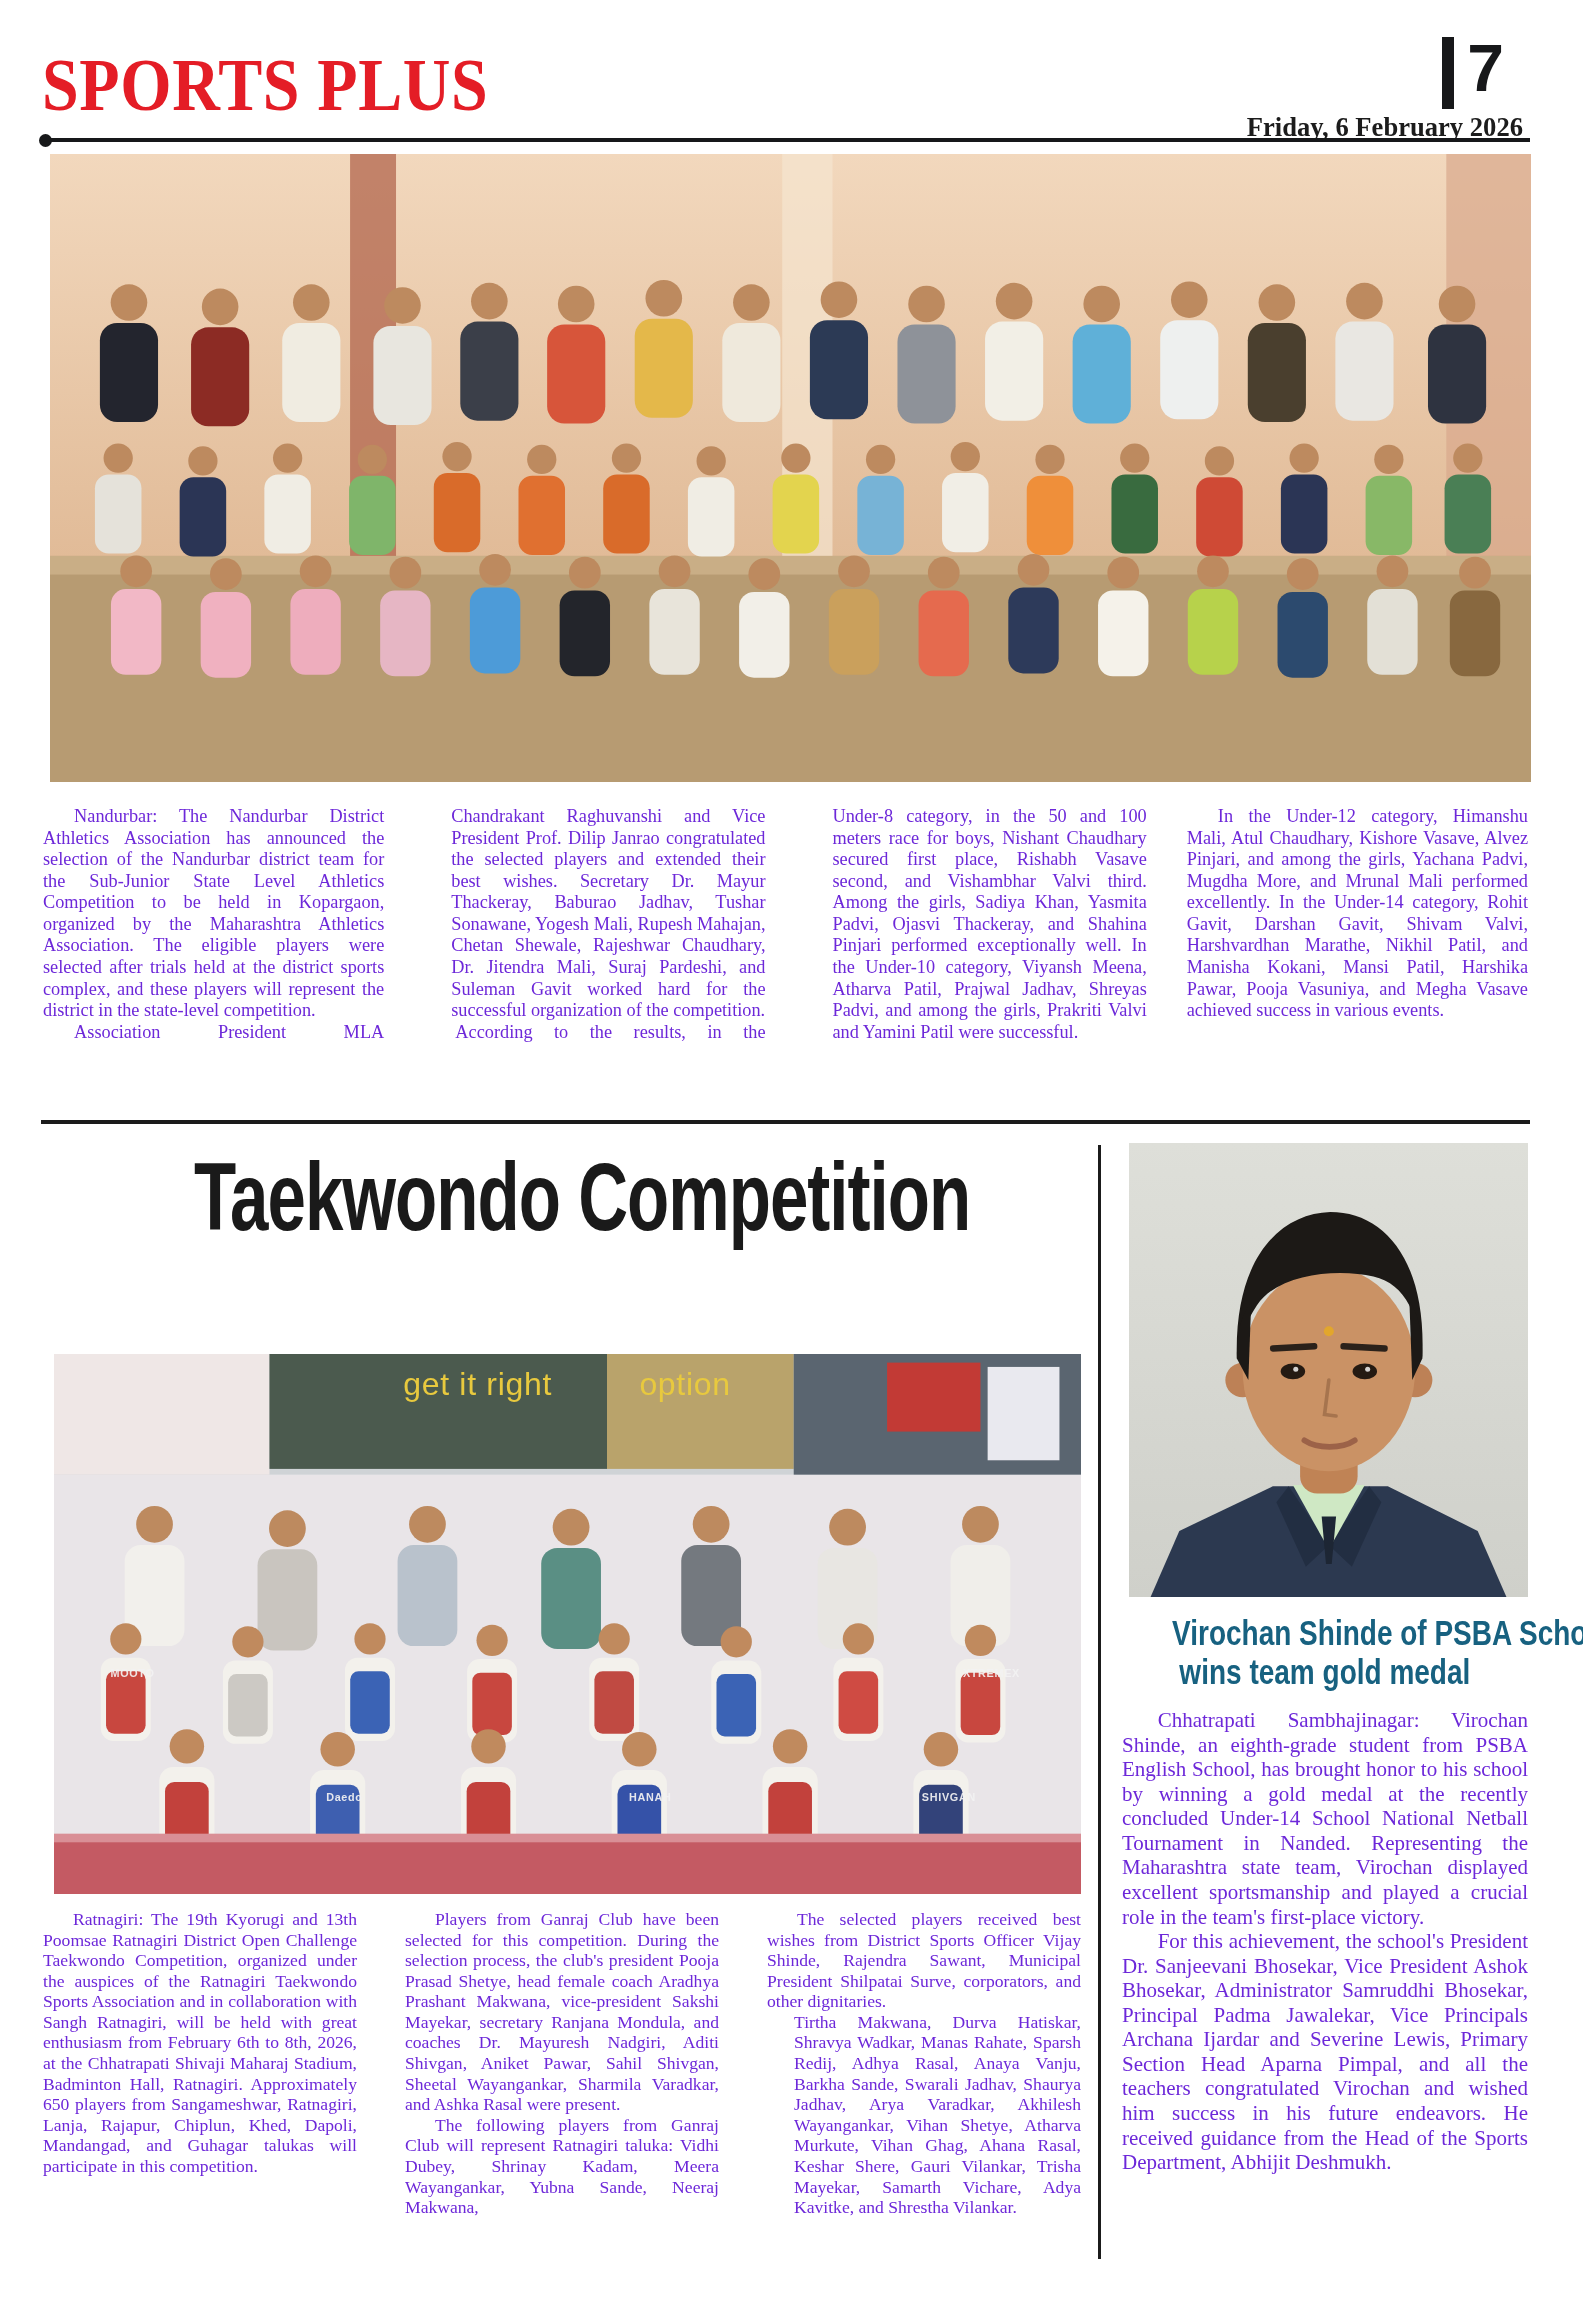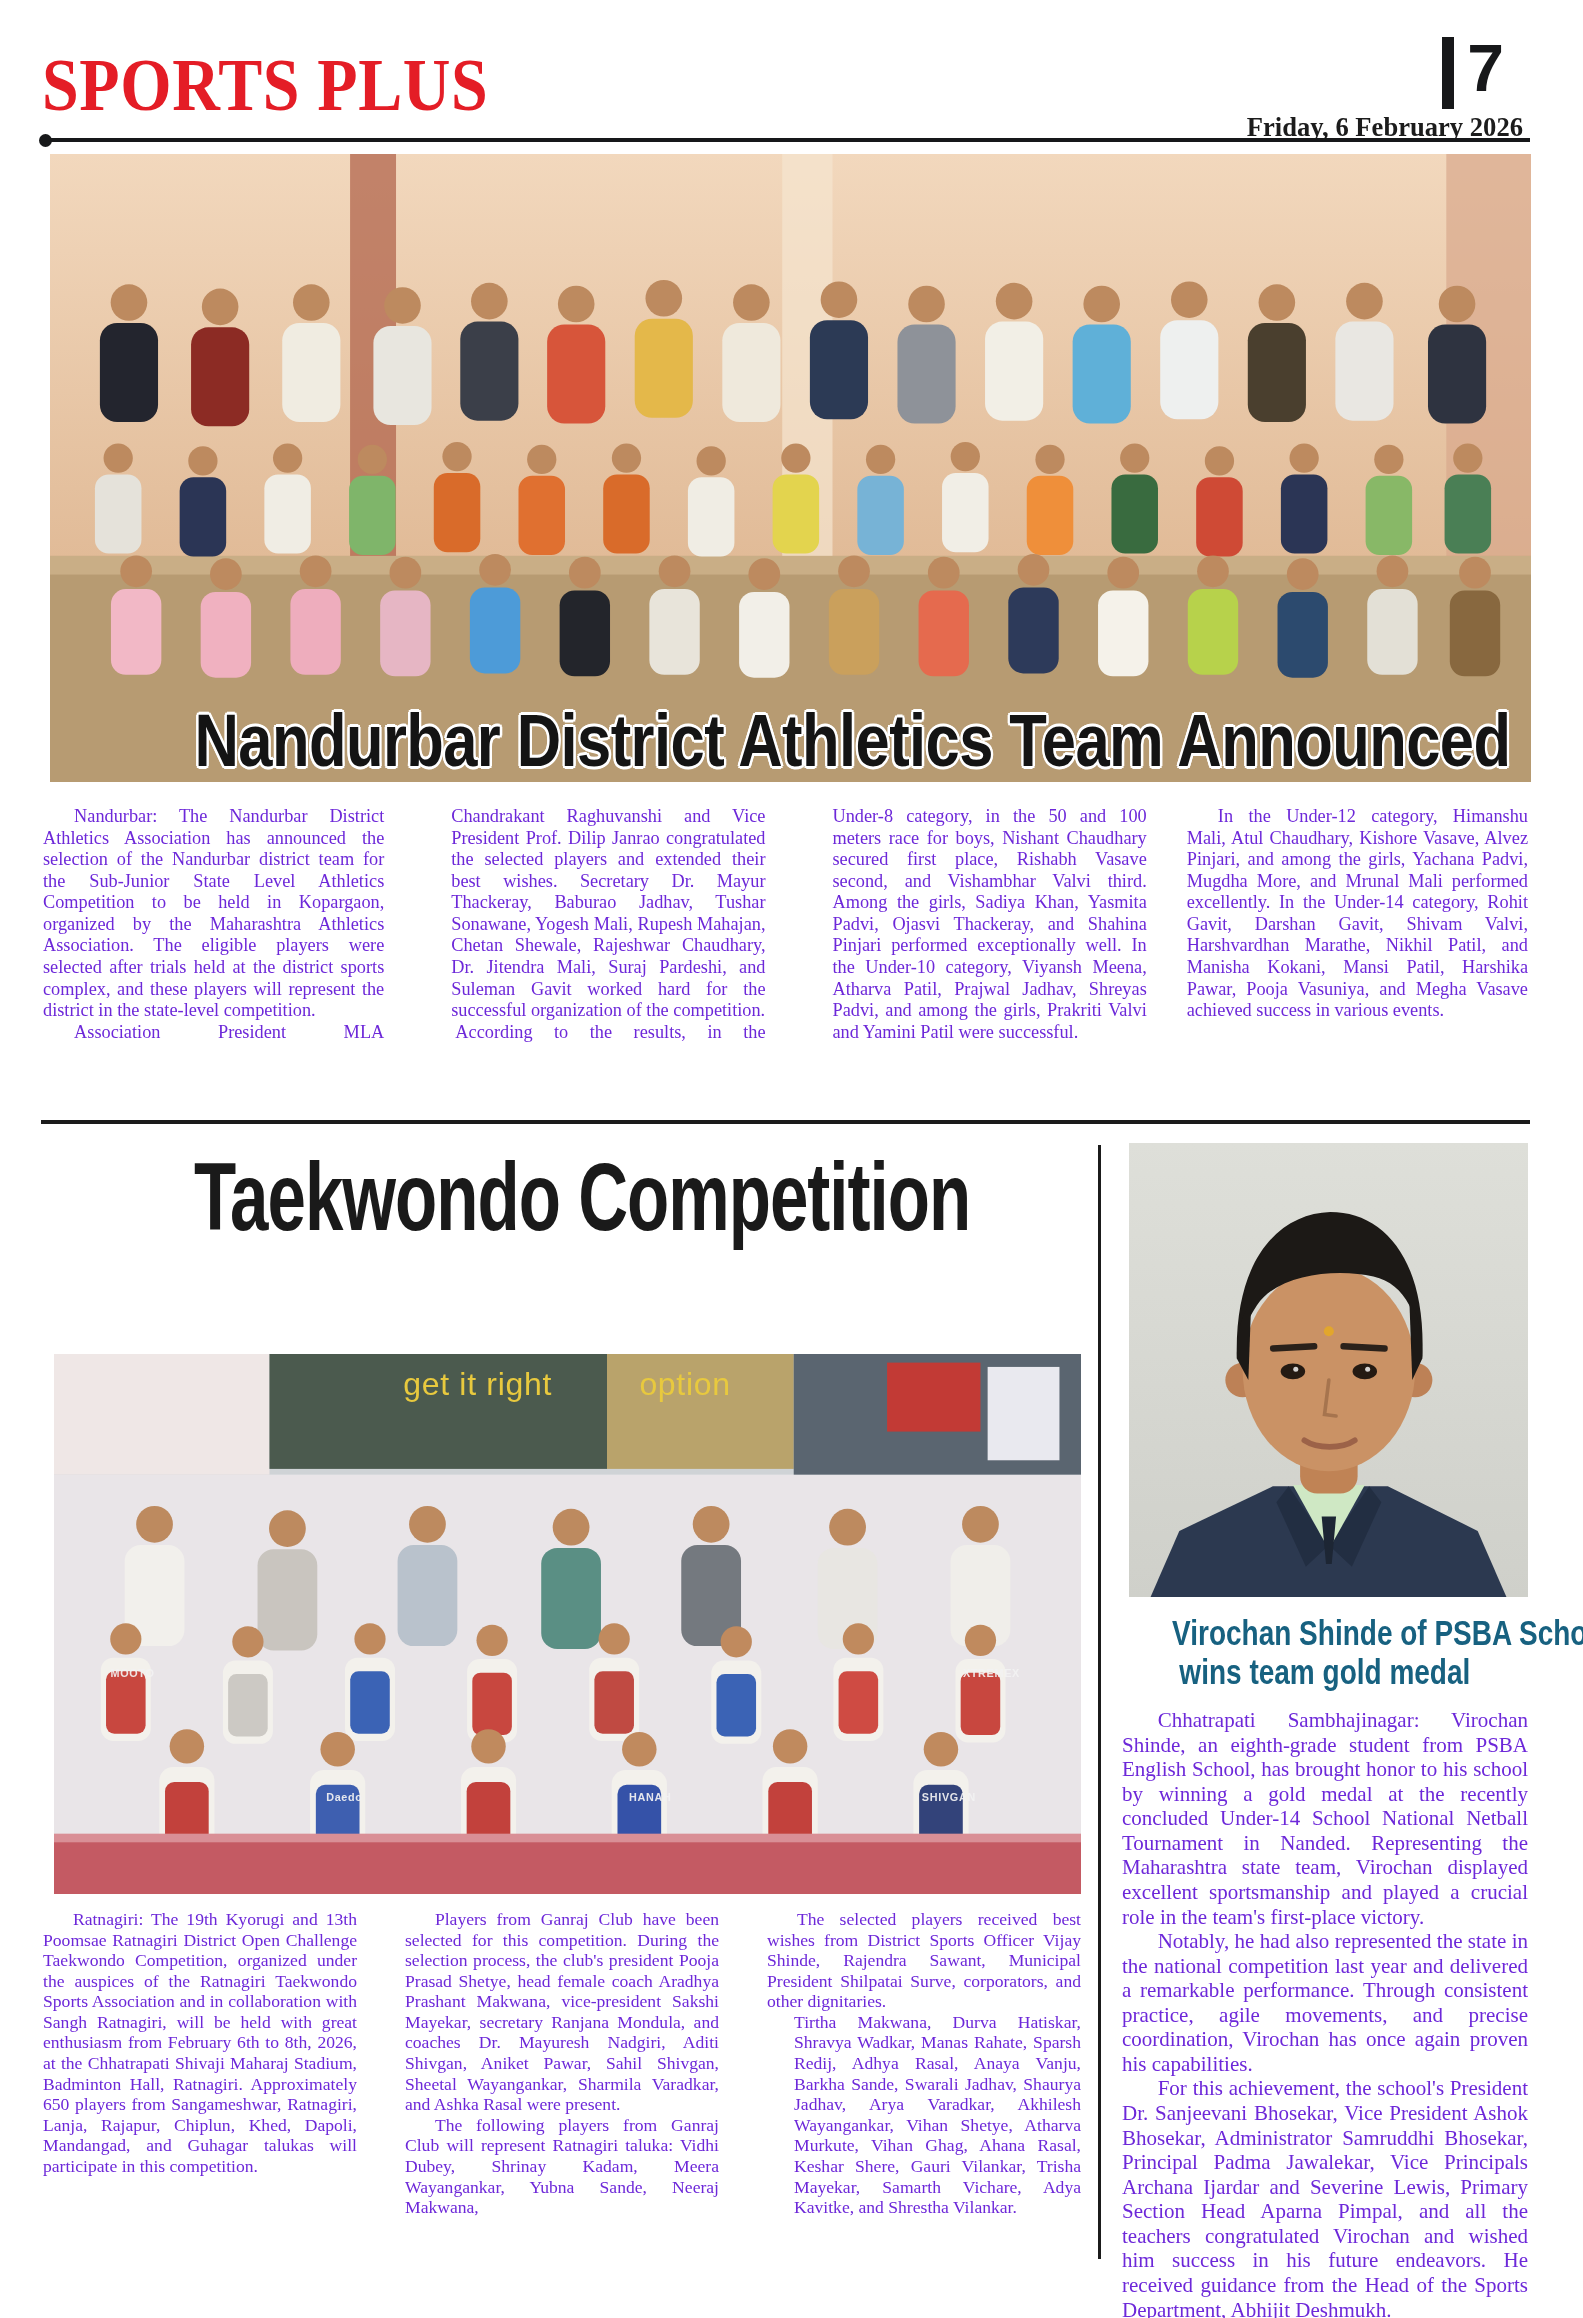--- a/index.html
+++ b/index.html
@@ -130,23 +130,20 @@
     <use href="#p1" transform="translate(995,666) scale(1.3)" fill="#f2efe8"></use>
     <use href="#p1" transform="translate(1120,662) scale(1.3)" fill="#caa05c"></use>
     <use href="#p1" transform="translate(1245,664) scale(1.3)" fill="#e56a4e"></use>
     <use href="#p1" transform="translate(1370,660) scale(1.3)" fill="#2d3a5a"></use>
     <use href="#p1" transform="translate(1495,664) scale(1.3)" fill="#f5f2ea"></use>
     <use href="#p1" transform="translate(1620,662) scale(1.3)" fill="#b7d24b"></use>
     <use href="#p1" transform="translate(1745,666) scale(1.3)" fill="#2c4a6e"></use>
     <use href="#p1" transform="translate(1870,662) scale(1.3)" fill="#e3e0d6"></use>
     <use href="#p1" transform="translate(1985,664) scale(1.3)" fill="#88683f"></use>
   </svg>
-  <div class="abs overlay-headline">
-    <span>Nandurbar District Athletics Team Announced</span>
-  </div>
 </div>
 
 <div class="abs cols a1-cols">
   <div>
       <p class="para">Nandurbar: The Nandurbar District Athletics Association has announced the selection of the Nandurbar district team for the Sub-Junior State Level Athletics Competition to be held in Kopargaon, organized by the Maharashtra Athletics Association. The eligible players were selected after trials held at the district sports complex, and these players will represent the district in the state-level competition.</p>
       <p class="para cont">Association President MLA</p>
     </div>
   <div>
       <p class="para noind">Chandrakant Raghuvanshi and Vice President Prof. Dilip Janrao congratulated the selected players and extended their best wishes. Secretary Dr. Mayur Thackeray, Baburao Jadhav, Tushar Sonawane, Yogesh Mali, Rupesh Mahajan, Chetan Shewale, Rajeshwar Chaudhary, Dr. Jitendra Mali, Suraj Pardeshi, and Suleman Gavit worked hard for the successful organization of the competition.</p>
       <p class="para cont">According to the results, in the</p>
@@ -281,16 +278,15 @@
   </svg>
 </div>
 
 <div class="abs sb-headline">
   <span>Virochan Shinde of PSBA School</span><br>
   <span>wins team gold medal</span>
 </div>
 
 <div class="abs sb-text">
     <p class="para">Chhatrapati Sambhajinagar: Virochan Shinde, an eighth-grade student from PSBA English School, has brought honor to his school by winning a gold medal at the recently concluded Under-14 School National Netball Tournament in Nanded. Representing the Maharashtra state team, Virochan displayed excellent sportsmanship and played a crucial role in the team's first-place victory.</p>
-    <p class="para">Notably, he had also represented the state in the national competition last year and delivered a remarkable performance. Through consistent practice, agile movements, and precise coordination, Virochan has once again proven his capabilities.</p>
     <p class="para">For this achievement, the school's President Dr. Sanjeevani Bhosekar, Vice President Ashok Bhosekar, Administrator Samruddhi Bhosekar, Principal Padma Jawalekar, Vice Principals Archana Ijardar and Severine Lewis, Primary Section Head Aparna Pimpal, and all the teachers congratulated Virochan and wished him success in his future endeavors. He received guidance from the Head of the Sports Department, Abhijit Deshmukh.</p>
   </div>
 
 
 </body></html>

